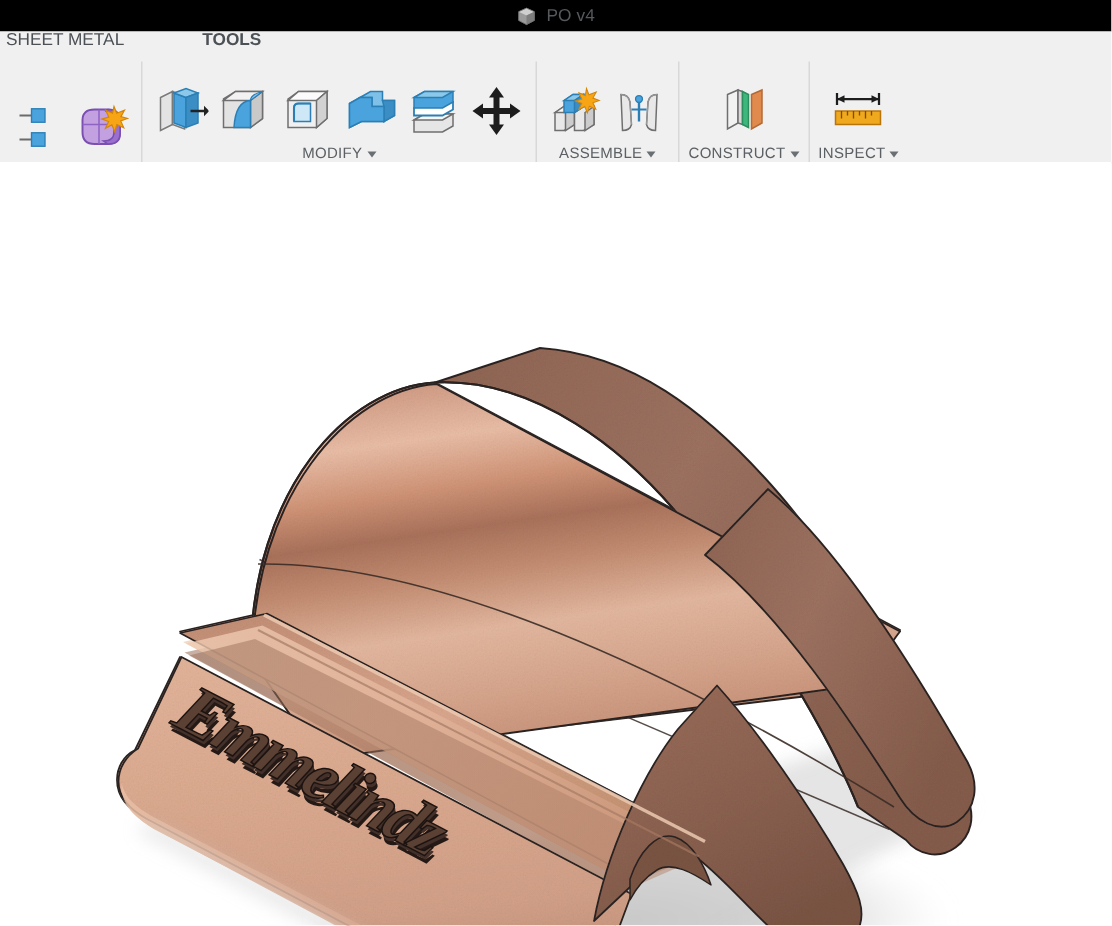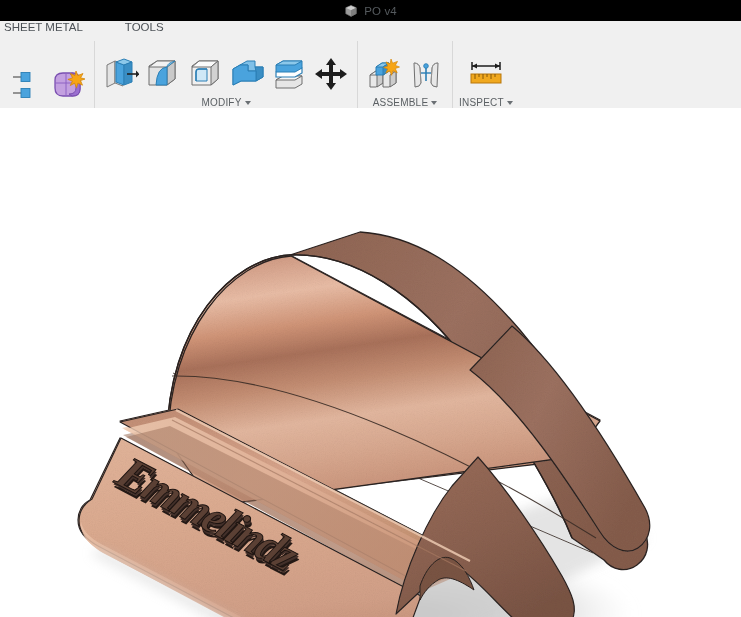--- a/index.html
+++ b/index.html
@@ -39,21 +39,21 @@
   .tabstrip {
     position: absolute; left: 0; top: 0;
     width: 724px; height: 20px;
     display: flex; align-items: flex-start;
   }
   .tab {
     font-size: 11.5px; color: #4c5156;
     padding: 0 8px; white-space: nowrap; cursor: default;
   }
   .tab.t1 { margin-left: -4px; }
-  .tab.t2 { margin-left: 26px; }
+  .tab.t2 { margin-left: 36px; font-weight: bold; }
 
   .panels {
     position: absolute; left: 0; top: 20px;
     width: 741px; height: 67px;
     display: flex; align-items: stretch;
   }
   .panel {
     position: relative;
     display: flex; flex-direction: column;
     align-items: center; justify-content: flex-end;
@@ -239,20 +239,36 @@
               <line x1="13" y1="16" x2="23" y2="16" stroke="#2b7fb5" stroke-width="1.4"></line>
             </svg>
           </div>
         </div>
         <div class="panel-label">
           <span>ASSEMBLE</span>
           <span class="caret"></span>
         </div>
       </div>
 
+      <div class="panel">
+        <div class="panel-icons">
+          <div class="btn">
+            <svg width="36" height="34" viewBox="0 0 36 34">
+              <path d="M7 6 L14 3 L14 25 L7 29 Z" fill="#f2f2f2" stroke="#6f6f6f" stroke-width="1"></path>
+              <path d="M14 3 L17 4 L17 26 L14 25 Z" fill="#d7d7d7" stroke="#6f6f6f" stroke-width="1"></path>
+              <path d="M17 4 L21 6 L21 28 L17 26 Z" fill="#3db77b" stroke="#2a8f5d" stroke-width="1"></path>
+              <path d="M23 6 L30 3 L30 25 L23 29 Z" fill="#e08a4e" stroke="#b46a34" stroke-width="1"></path>
+            </svg>
+          </div>
+        </div>
+        <div class="panel-label">
+          <span>CONSTRUCT</span>
+          <span class="caret"></span>
+        </div>
+      </div>
 
       <div class="panel">
         <div class="panel-icons">
           <div class="btn">
             <svg width="40" height="34" viewBox="0 0 40 34">
               <line x1="6" y1="9" x2="34" y2="9" stroke="#1d1d1d" stroke-width="1.5"></line>
               <line x1="6" y1="5" x2="6" y2="13" stroke="#1d1d1d" stroke-width="1.5"></line>
               <line x1="34" y1="5" x2="34" y2="13" stroke="#1d1d1d" stroke-width="1.5"></line>
               <path d="M6 9 L11 6.5 L11 11.5 Z" fill="#1d1d1d"></path>
               <path d="M34 9 L29 6.5 L29 11.5 Z" fill="#1d1d1d"></path>

